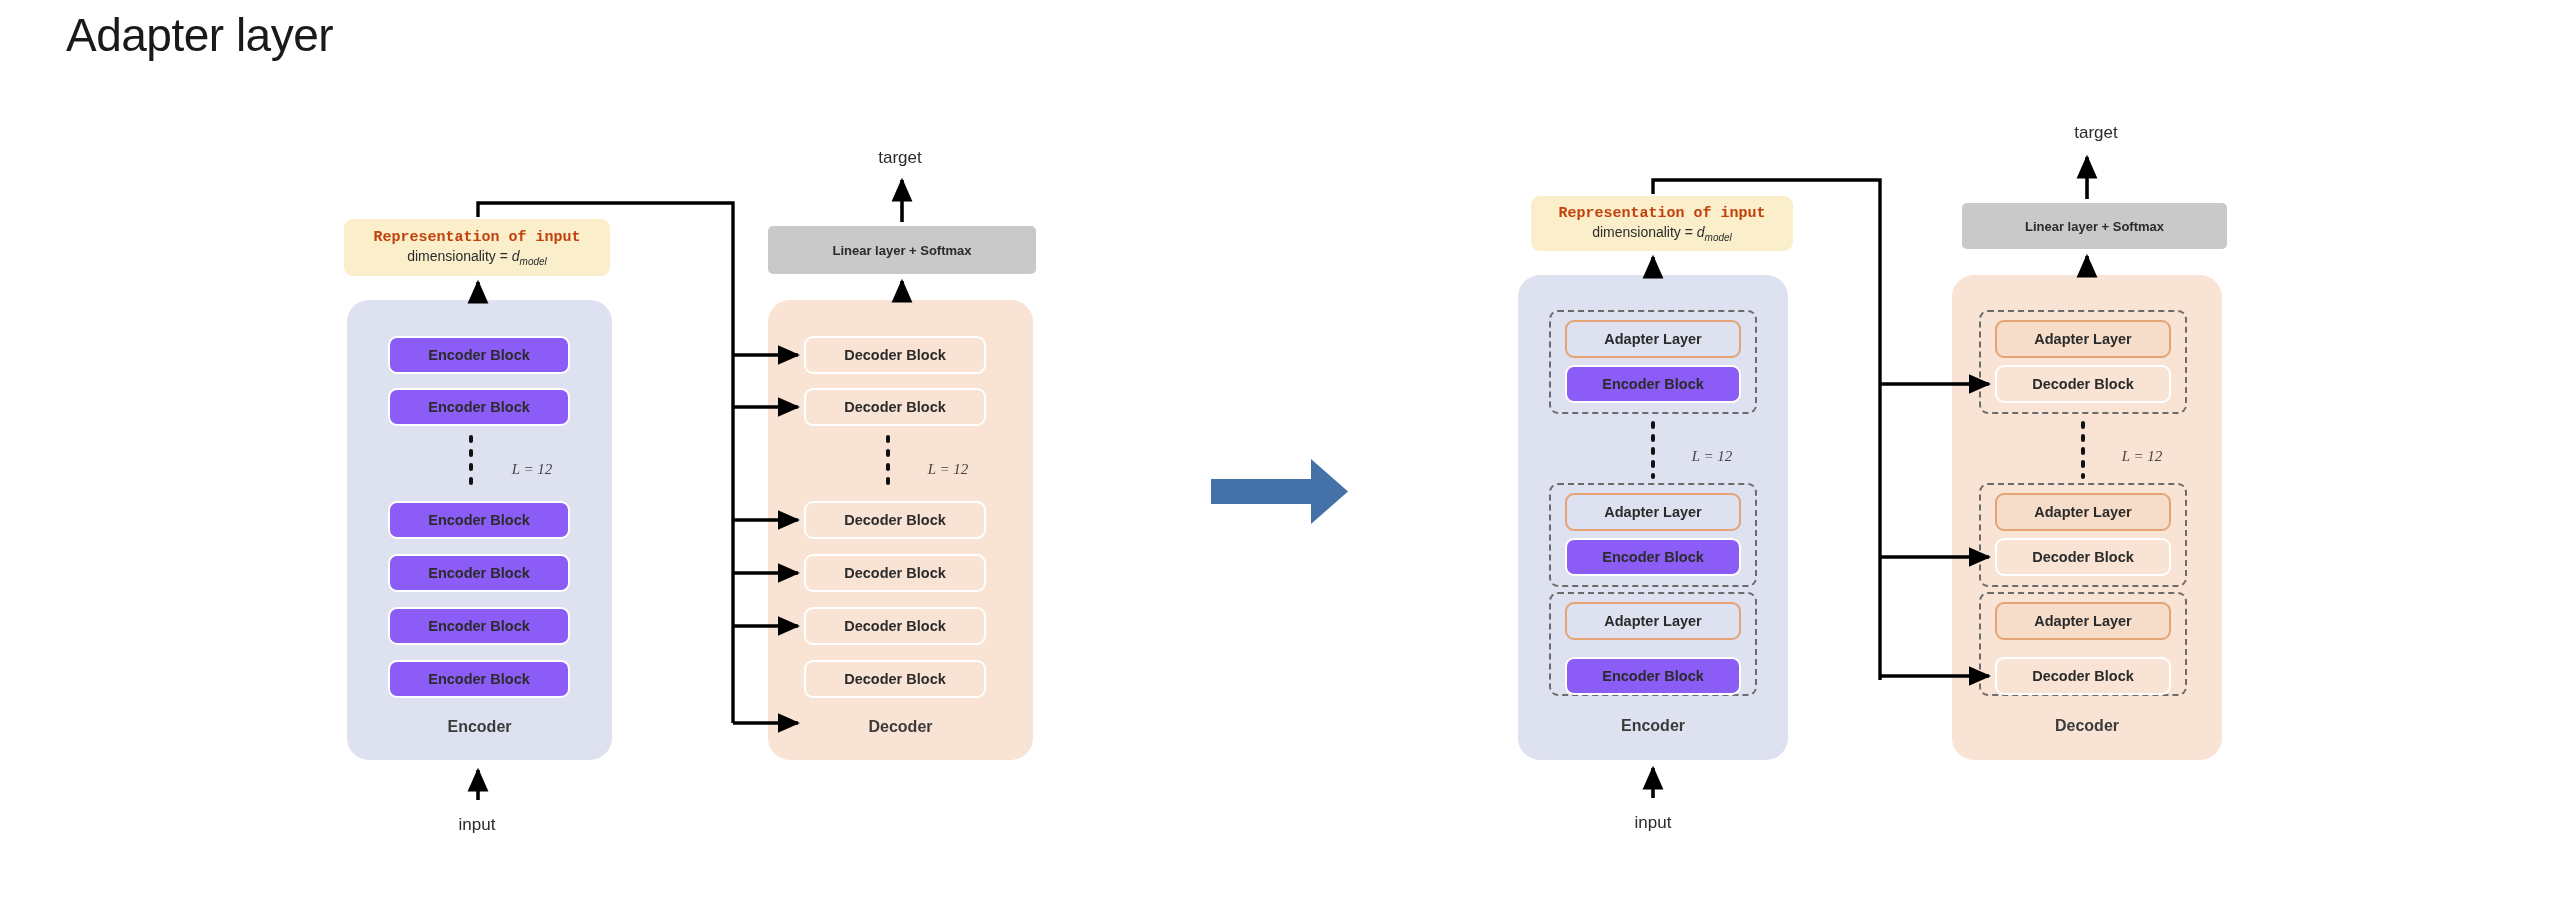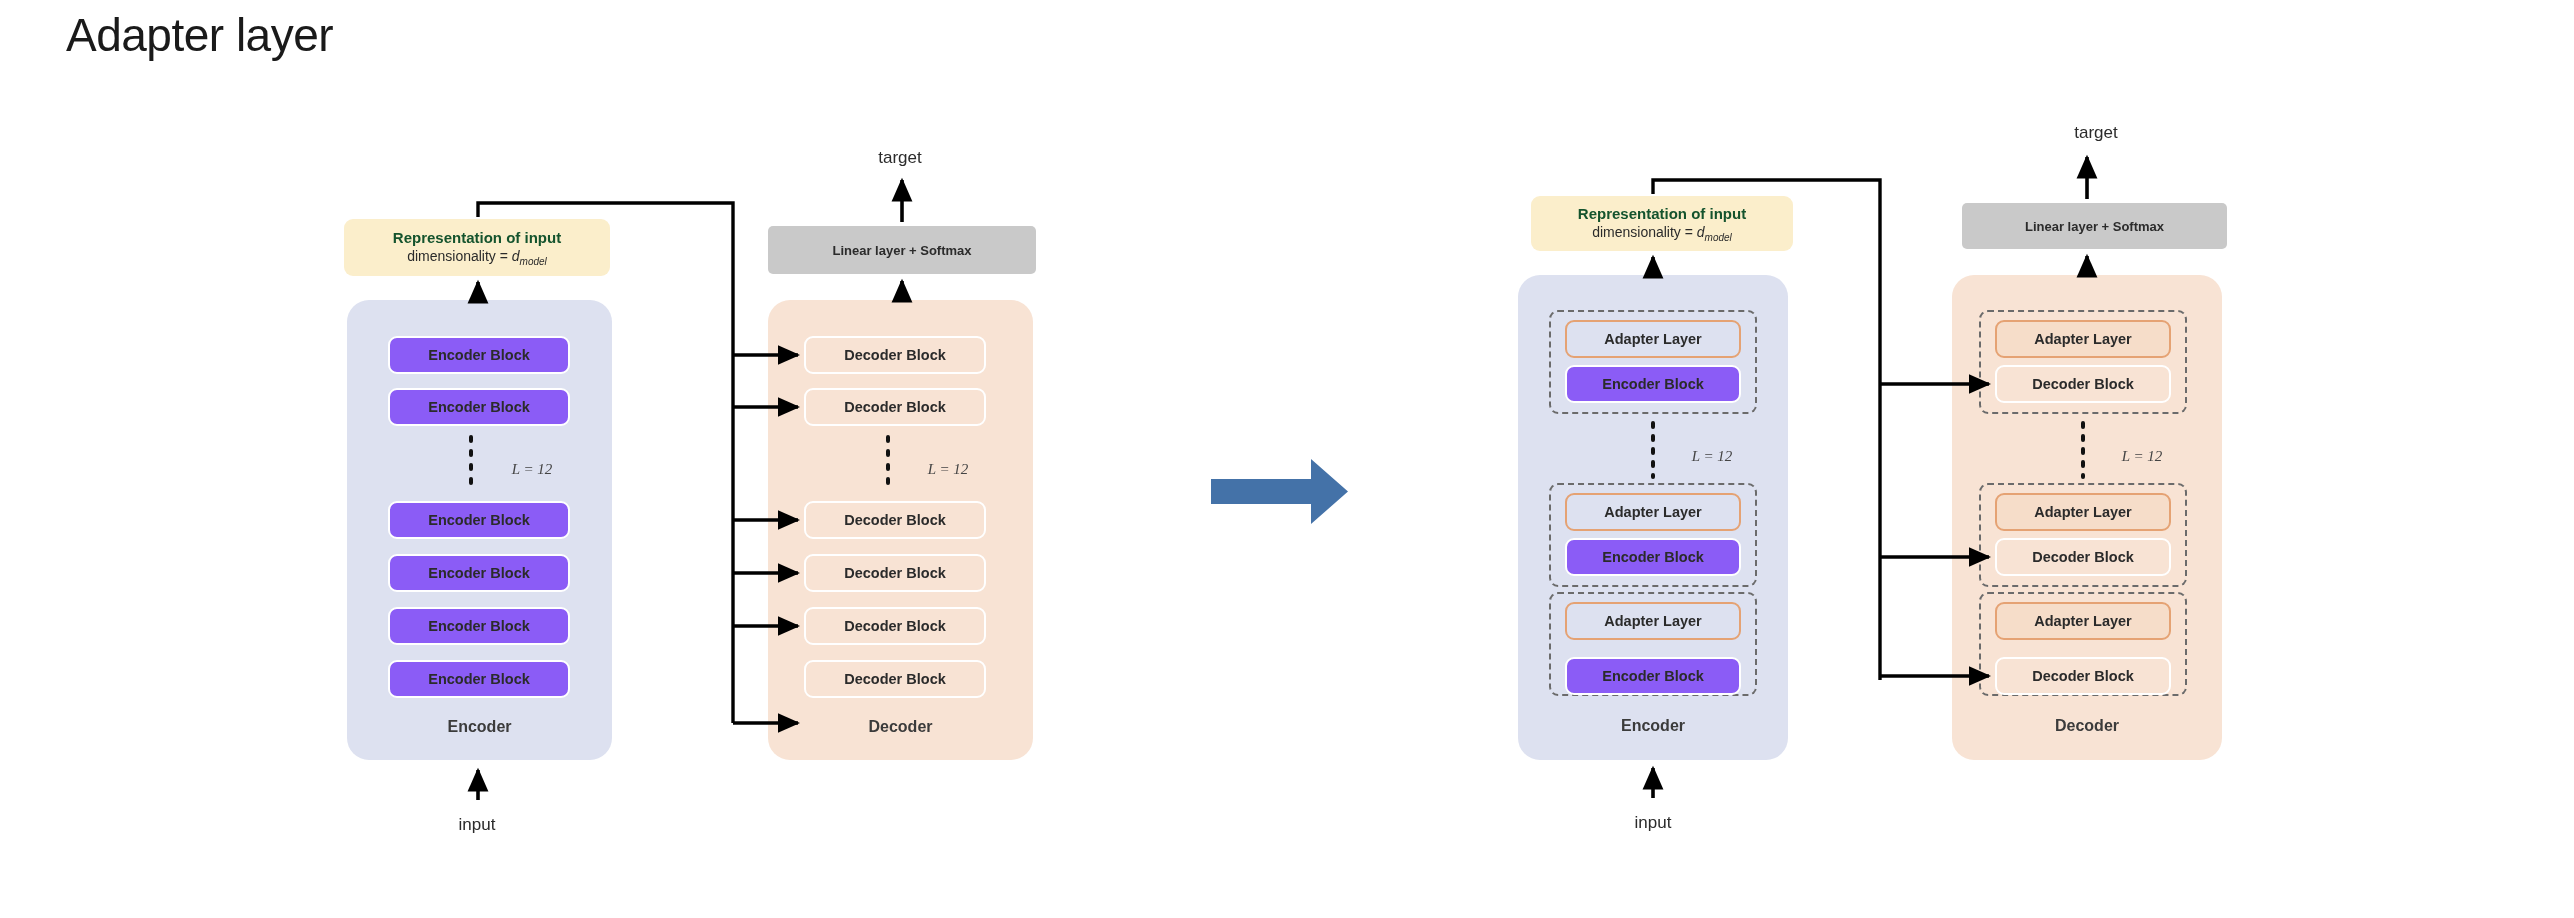--- a/index.html
+++ b/index.html
@@ -22,21 +22,21 @@
   .panel-enc{background:#dde1f0;}
   .panel-dec{background:#f8e3d4;}
 
   .blk{border-radius:9px;font-size:14.5px;font-weight:700;color:#2b2b2b;
        box-sizing:border-box;}
   .blk-enc{background:#8b5cf6;border:2.5px solid #ffffff;}
   .blk-dec{background:#f8e3d4;border:2.5px solid #ffffff;}
 
   .repbox{background:#fbeecb;border-radius:9px;flex-direction:column;
           line-height:1.25;padding-top:2px;}
-  .repbox .l1{font-size:15px;font-weight:700;color:#14532d;}
+  .repbox .l1{font-size:15px;font-weight:700;color:#c2410c;font-family:Liberation Mono, monospace;}
   .repbox .l2{font-size:14px;font-weight:400;color:#2b2b2b;}
   .repbox .l2 i{font-style:italic;}
   .repbox .l2 sub{font-size:10px;font-style:italic;}
 
   .softmax{background:#c9c9c9;border-radius:5px;font-size:13px;
            font-weight:700;color:#2b2b2b;}
 
   .ioLabel{font-size:17px;font-weight:400;color:#2b2b2b;}
 
   .Llabel{font-size:15px;color:#444;font-style:italic;

